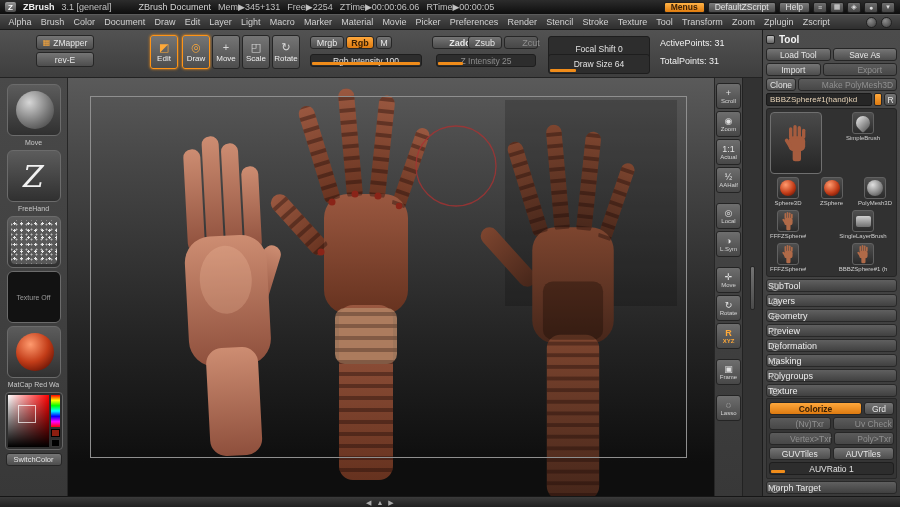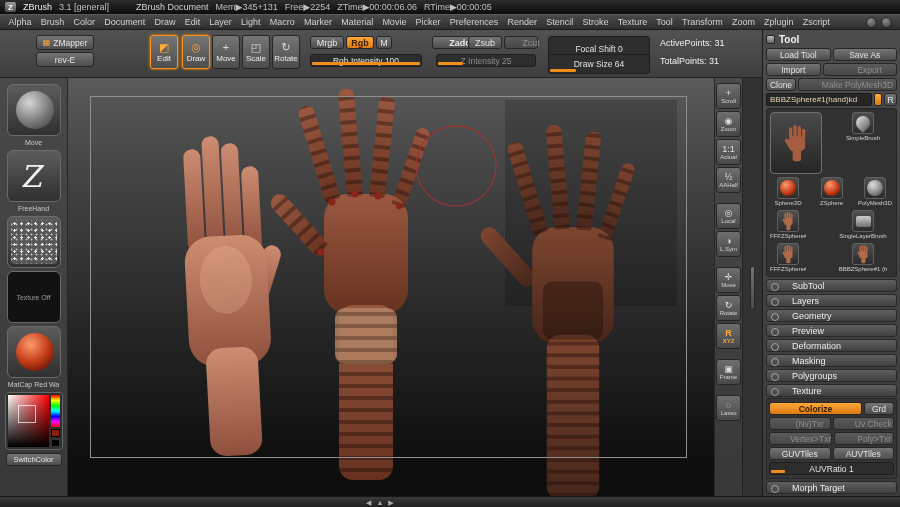--- a/index.html
+++ b/index.html
@@ -3,21 +3,21 @@
 <meta charset="utf-8">
 <style>
   html,body{margin:0;padding:0;background:#1a1a1a;}
   body{font-family:"Liberation Sans","DejaVu Sans",sans-serif;}
   *{box-sizing:border-box;}
   .app{position:relative;width:900px;height:507px;overflow:hidden;background:#3d3d3d;user-select:none;}
 
   
   .titlebar{height:14px;background:linear-gradient(#2c2c2c,#0d0d0d);display:flex;align-items:center;gap:7px;padding:0 5px;font-size:9px;color:#bbb;white-space:nowrap;}
   .logo{width:11px;height:10px;background:linear-gradient(#9a9a9a,#4d4d4d);border-radius:2px;color:#fff;font-size:8px;font-weight:bold;display:flex;align-items:center;justify-content:center;flex:0 0 auto;}
-  .tb-app{color:#f0f0f0;font-weight:normal;text-align:right;}
+  .tb-app{color:#f0f0f0;font-weight:bold;text-align:right;}
   .tb-doc{color:#d5d5d5;margin-left:20px;}
   .tb-stat{color:#c0c0c0;}
   .tb-btn{height:11px;padding:0 6px;border-radius:2px;background:linear-gradient(#7c7c7c,#4a4a4a);border:1px solid #1d1d1d;color:#e2e2e2;font-size:8.5px;display:flex;align-items:center;cursor:pointer;}
   .tb-btn.orange{background:linear-gradient(#ffb347,#e07c0e);color:#3c2106;font-weight:bold;}
   .tb-icons{margin-left:auto;display:flex;gap:3px;}
   .tb-ic{width:14px;height:11px;border-radius:2px;background:linear-gradient(#6e6e6e,#454545);border:1px solid #1d1d1d;color:#ddd;font-size:7px;display:flex;align-items:center;justify-content:center;cursor:pointer;}
 
   
   .menubar{height:16px;background:linear-gradient(#4a4a4a,#2e2e2e);border-top:1px solid #5a5a5a;border-bottom:1px solid #191919;display:flex;align-items:center;padding:0 4px;font-size:9px;color:#d2d2d2;}
   .menu-item{padding:0 4.6px;cursor:pointer;white-space:nowrap;}
@@ -98,21 +98,21 @@
   .inv-cell.wide{width:60px;}
   .inv-ic{width:22px;height:22px;border-radius:3px;background:linear-gradient(#4f4f4f,#2b2b2b);border:1px solid #616161;display:flex;align-items:center;justify-content:center;overflow:hidden;}
   .inv-label{font-size:6px;color:#cfcfcf;max-width:100%;overflow:hidden;white-space:nowrap;line-height:7px;}
   .ball{width:16px;height:16px;border-radius:50%;}
   .ball.red{background:radial-gradient(circle at 36% 30%,#ff9a6e,#c23c18 55%,#590d02 95%);}
   .ball.gray{background:radial-gradient(circle at 36% 30%,#e0e0e0,#8a8a8a 55%,#454545 95%);}
   .blob{width:14px;height:14px;border-radius:50% 50% 50% 10%;transform:rotate(-45deg);background:linear-gradient(#d8d8d8,#6a6a6a);}
   .layerbrush{width:15px;height:11px;border-radius:2px;background:linear-gradient(#cfcfcf,#707070);}
   .mini-hand-svg{width:20px;height:20px;fill:#b06a48;}
   .inv-big .mini-hand-svg{width:40px;height:40px;fill:#a65c3e;}
-  .sect{height:13px;margin-top:2px;background:linear-gradient(#606060,#404040);border:1px solid #282828;border-radius:3px;color:#ededed;font-size:9px;display:flex;align-items:center;padding-left:25px;position:relative;cursor:pointer;}
+  .sect{height:13px;margin-top:2px;background:linear-gradient(#606060,#404040);border:1px solid #282828;border-radius:3px;color:#ededed;font-size:9px;display:flex;align-items:center;padding-left:1px;position:relative;cursor:pointer;}
   .sect::before{content:"";position:absolute;left:4px;top:3px;width:6px;height:6px;border:1px solid #a5a5a5;border-radius:50%;}
   .tex-box{margin-top:1px;background:#353535;border:1px solid #272727;border-radius:2px;padding:3px 2px;display:flex;flex-direction:column;gap:2px;}
 
   
   .bottombar{height:11px;background:linear-gradient(#3a3a3a,#202020);border-top:1px solid #161616;position:relative;}
   .bb-arrows{position:absolute;left:366px;top:1px;display:flex;gap:5px;}
   .bb-ar{font-size:7px;color:#aaa;line-height:9px;cursor:pointer;}
 </style>
 </head>
 <body>
@@ -121,20 +121,30 @@
 
   <div class="titlebar">
     <span class="logo">Z</span>
     <span class="tb-app">ZBrush</span>
     <span class="tb-stat">3.1 [general]</span>
     <span class="tb-doc">ZBrush Document</span>
     <span class="tb-stat">Mem▶345+131</span>
     <span class="tb-stat">Free▶2254</span>
     <span class="tb-stat">ZTime▶00:00:06.06</span>
     <span class="tb-stat">RTime▶00:00:05</span>
+    <div class="tb-icons">
+      <div class="tb-btn orange">Menus</div>
+      <div class="tb-btn">DefaultZScript</div>
+      <div class="tb-btn">Help</div>
+      <div class="tb-ic">≡</div>
+      <div class="tb-ic">▦</div>
+      <div class="tb-ic">◈</div>
+      <div class="tb-ic">●</div>
+      <div class="tb-ic">▾</div>
+    </div>
   </div>
 
   <div class="menubar">
     <span class="menu-item">Alpha</span>
     <span class="menu-item">Brush</span>
     <span class="menu-item">Color</span>
     <span class="menu-item">Document</span>
     <span class="menu-item">Draw</span>
     <span class="menu-item">Edit</span>
     <span class="menu-item">Layer</span>

